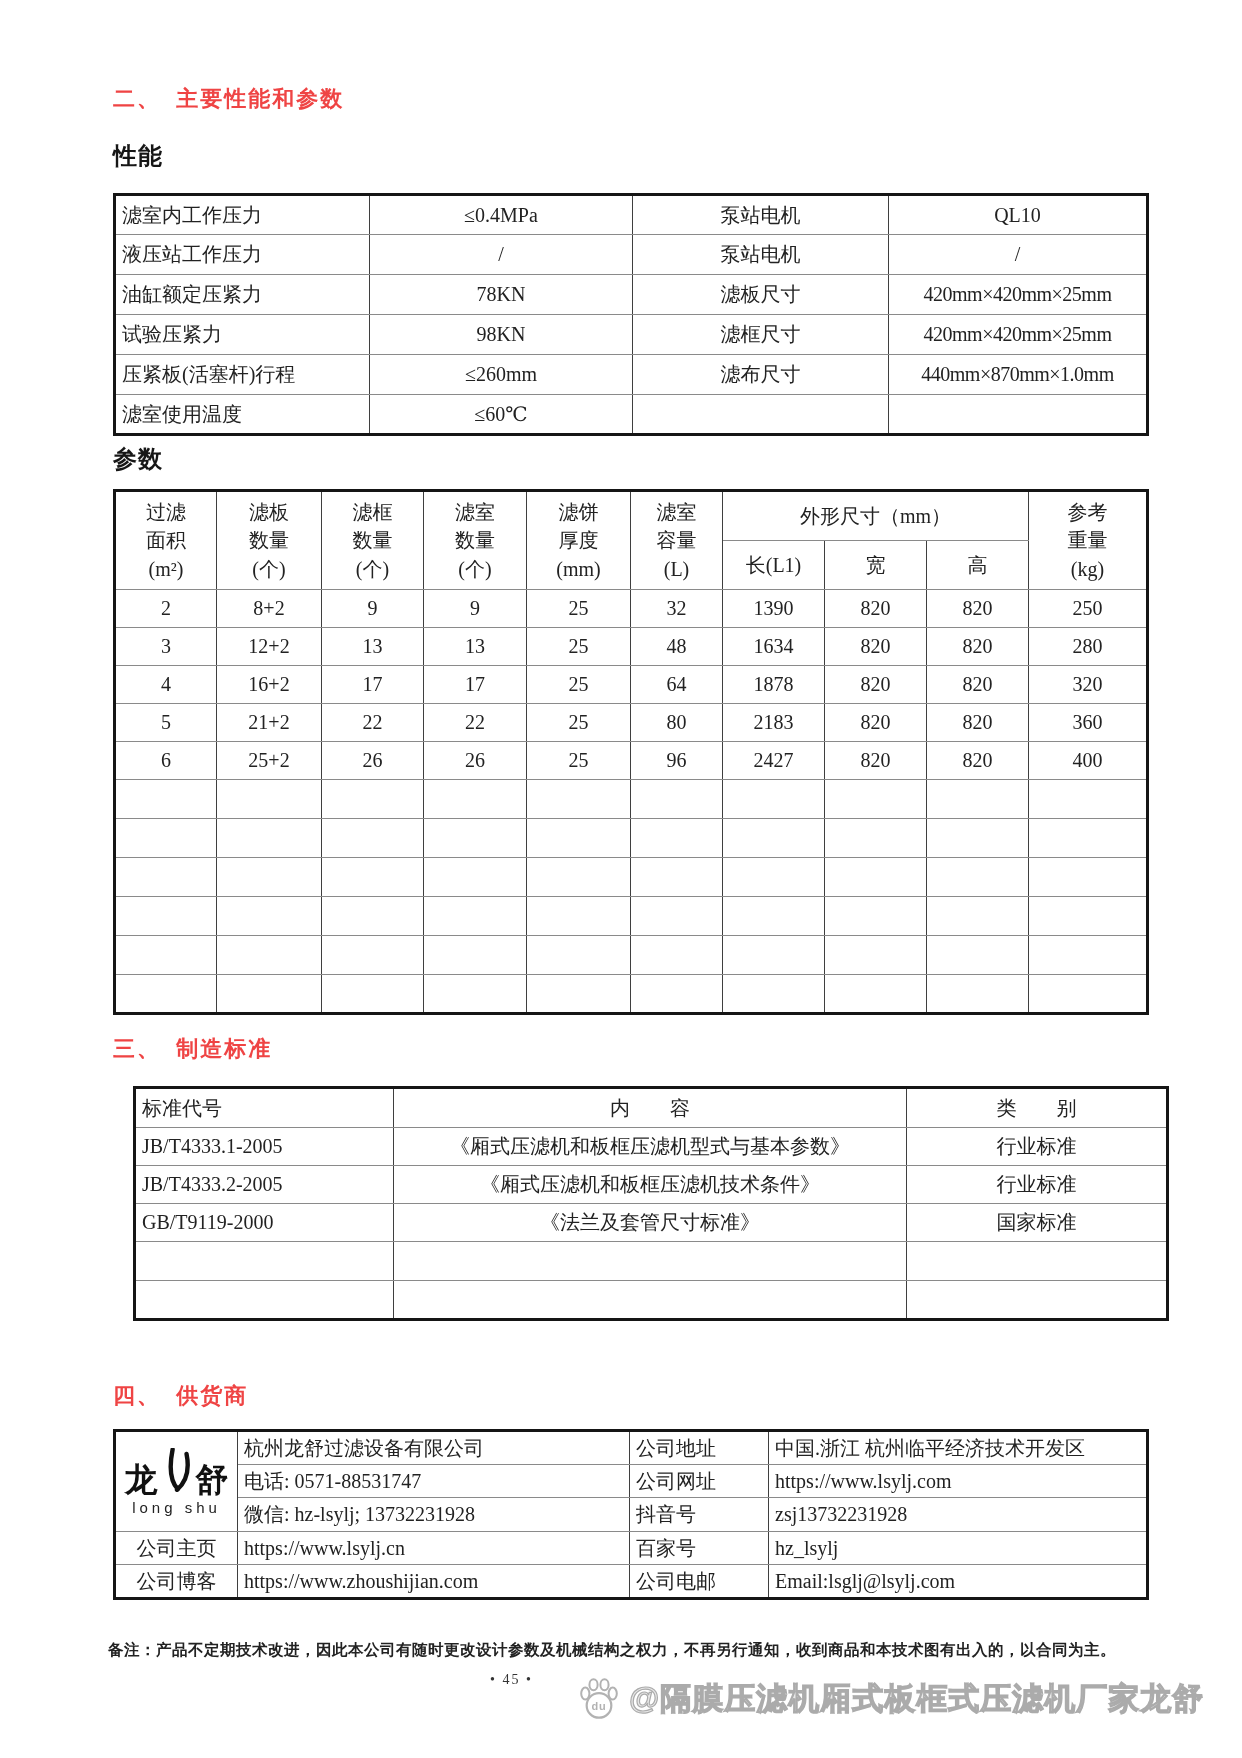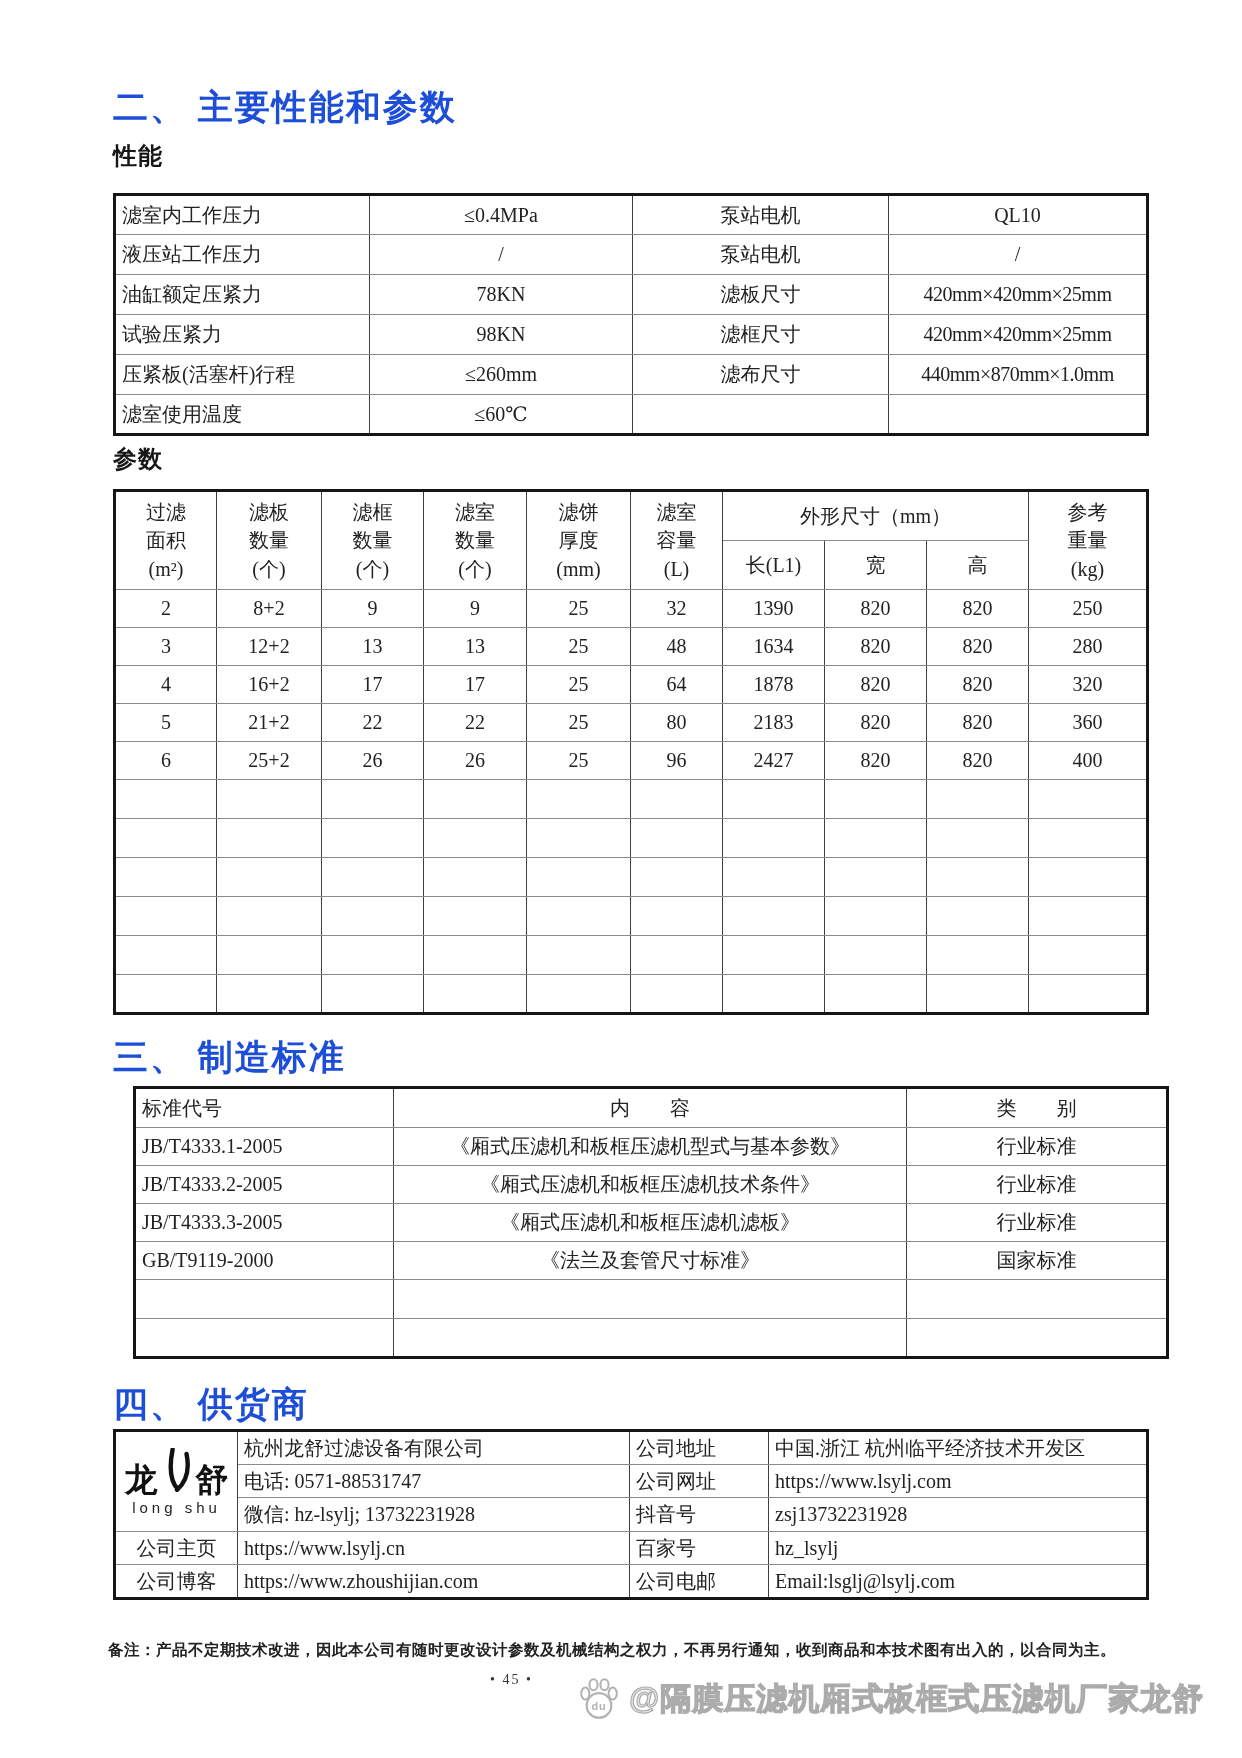--- a/index.html
+++ b/index.html
@@ -3,22 +3,22 @@
 <meta charset="utf-8">
 <style>
   html,body{margin:0;padding:0;}
   body{
     width:1242px;height:1758px;position:relative;background:#ffffff;
     font-family:"Liberation Serif","DejaVu Serif",serif;color:#1b1b1b;
     overflow:hidden;
   }
   .abs{position:absolute;}
   .sec-title{
-    font-family:Liberation Serif, serif;
-    font-weight:700;font-size:35px;letter-spacing:2px;color:#1d4ed8;
+    font-family:Liberation Mono, monospace;
+    font-weight:700;font-size:22px;letter-spacing:2px;color:#ef4444;
   }
   .sub-title{
     font-family:"Liberation Sans","DejaVu Sans",sans-serif;
     font-weight:700;font-size:24px;letter-spacing:1px;color:#161616;
   }
   table.tbl{
     border-collapse:collapse;table-layout:fixed;width:1033px;
     border:3px solid #151515;background:#fff;
   }
   table.tbl td,table.tbl th{
@@ -307,25 +307,20 @@
     <td class="cell-left">JB/T4333.1-2005</td>
     <td class="cell-center">《厢式压滤机和板框压滤机型式与基本参数》</td>
     <td class="cell-center">行业标准</td>
   </tr>
   <tr style="height:38px">
     <td class="cell-left">JB/T4333.2-2005</td>
     <td class="cell-center">《厢式压滤机和板框压滤机技术条件》</td>
     <td class="cell-center">行业标准</td>
   </tr>
   <tr style="height:38px">
-    <td class="cell-left">JB/T4333.3-2005</td>
-    <td class="cell-center">《厢式压滤机和板框压滤机滤板》</td>
-    <td class="cell-center">行业标准</td>
-  </tr>
-  <tr style="height:38px">
     <td class="cell-left">GB/T9119-2000</td>
     <td class="cell-center">《法兰及套管尺寸标准》</td>
     <td class="cell-center">国家标准</td>
   </tr>
   <tr style="height:39px">
         <td></td>
         <td></td>
         <td></td>
       </tr>
   <tr style="height:39px">

